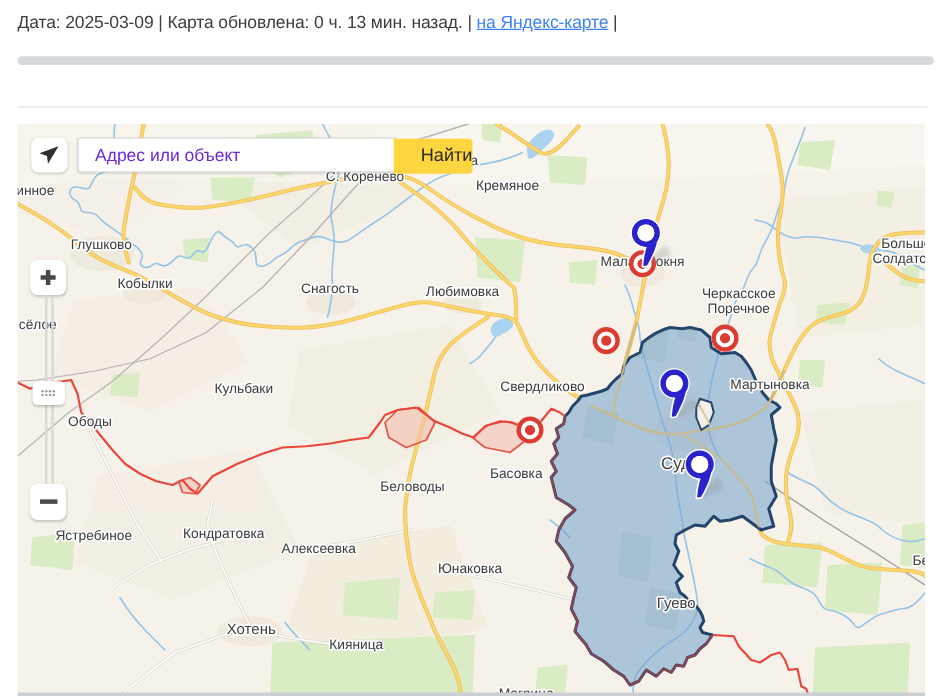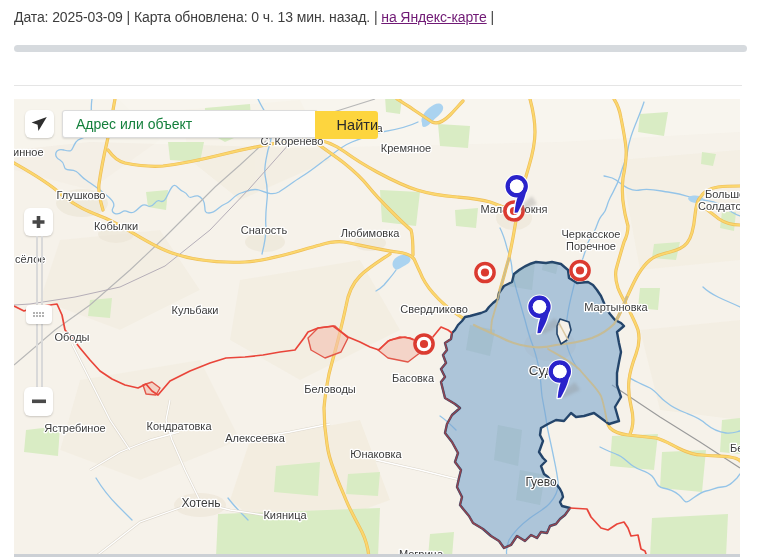--- a/index.html
+++ b/index.html
@@ -1,25 +1,25 @@
 <!DOCTYPE html>
 <html><head>
 <meta charset="utf-8">
 <style>
 html,body{margin:0;padding:0;background:#fff;width:761px;height:557px;overflow:hidden;}
 body{font-family:"Liberation Sans",sans-serif;position:relative;}
 #hdr{position:absolute;left:14px;top:9px;font-size:14px;letter-spacing:-0.1px;color:#3d3d3d;white-space:nowrap;}
-#hdr a{color:#701a75;text-decoration:underline;}
+#hdr a{color:#3b82f6;text-decoration:underline;}
 #bar{position:absolute;left:14px;top:45px;width:733px;height:7px;border-radius:4px;background:#d6dade;}
 #thin{position:absolute;left:14px;top:85px;width:728px;height:1px;background:#e5e5e5;}
 #map{position:absolute;left:14px;top:99px;width:726px;height:458px;overflow:hidden;background:#f6f2ea;}
 .btn{position:absolute;background:#fff;border-radius:6px;box-shadow:0 1px 2px rgba(0,0,0,.18);}
 #geo{left:11px;top:11px;width:29px;height:28px;}
 #searchbox{position:absolute;left:48px;top:11px;width:253px;height:26px;background:#fff;border:1px solid #dcdcdc;border-radius:3px 0 0 3px;box-shadow:0 1px 2px rgba(0,0,0,.12);}
-#searchbox span{color:#15803d;font-size:14px;line-height:26px;margin-left:13px;}
+#searchbox span{color:#6d28d9;font-size:14px;line-height:26px;margin-left:13px;}
 #findbtn{position:absolute;left:301px;top:12px;width:63px;height:28px;background:#fdd53e;border-radius:0 3px 3px 0;text-align:right;font-size:14.5px;color:#2b2b2b;line-height:28px;}
 #zplus{left:10px;top:109px;width:29px;height:28px;text-align:center;}
 #zminus{left:10px;top:288px;width:29px;height:29px;}
 #ztrack{position:absolute;left:21px;top:137px;width:9px;height:151px;}
 #ztrack:before{content:"";position:absolute;left:1px;top:0;width:2px;height:100%;background:#d9d9d9;}
 #ztrack:after{content:"";position:absolute;right:1px;top:0;width:2px;height:100%;background:#d9d9d9;}
 #zhandle{left:12px;top:206px;width:26px;height:19px;border-radius:4px;z-index:3;}
 </style>
 </head>
 <body>

